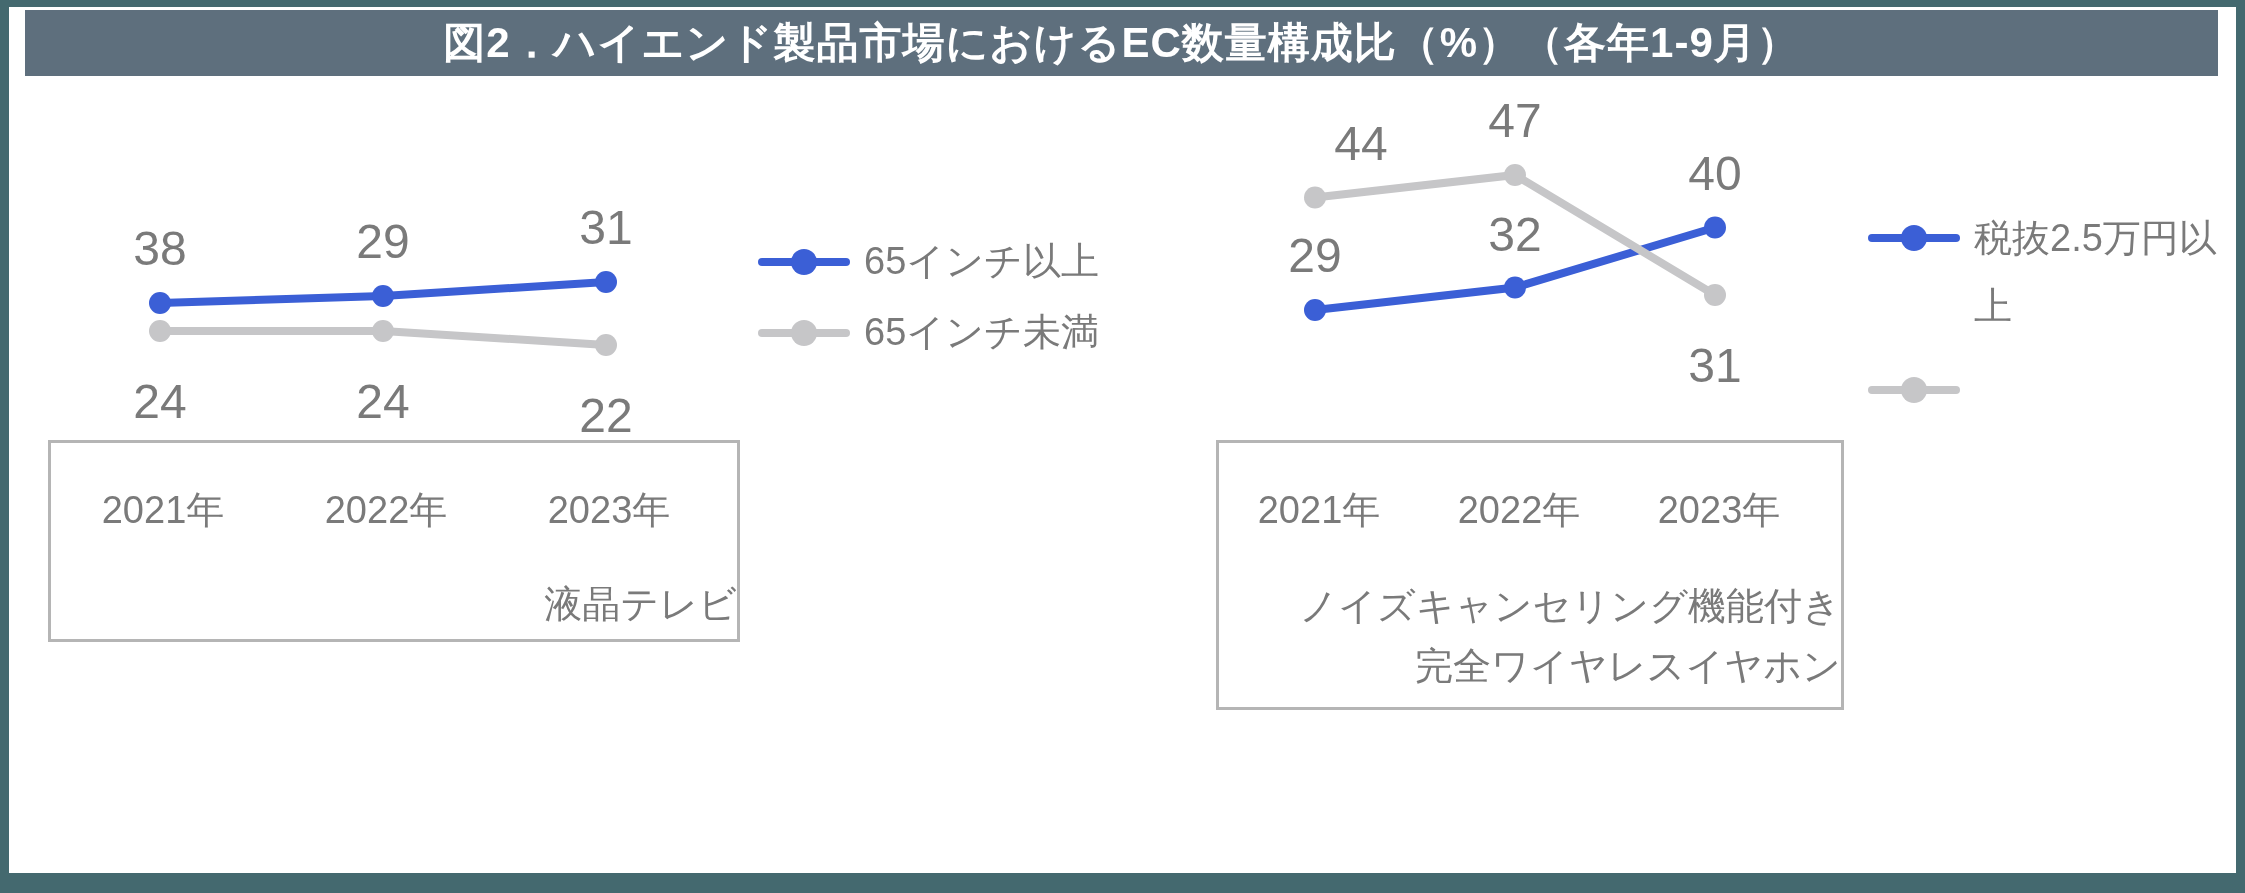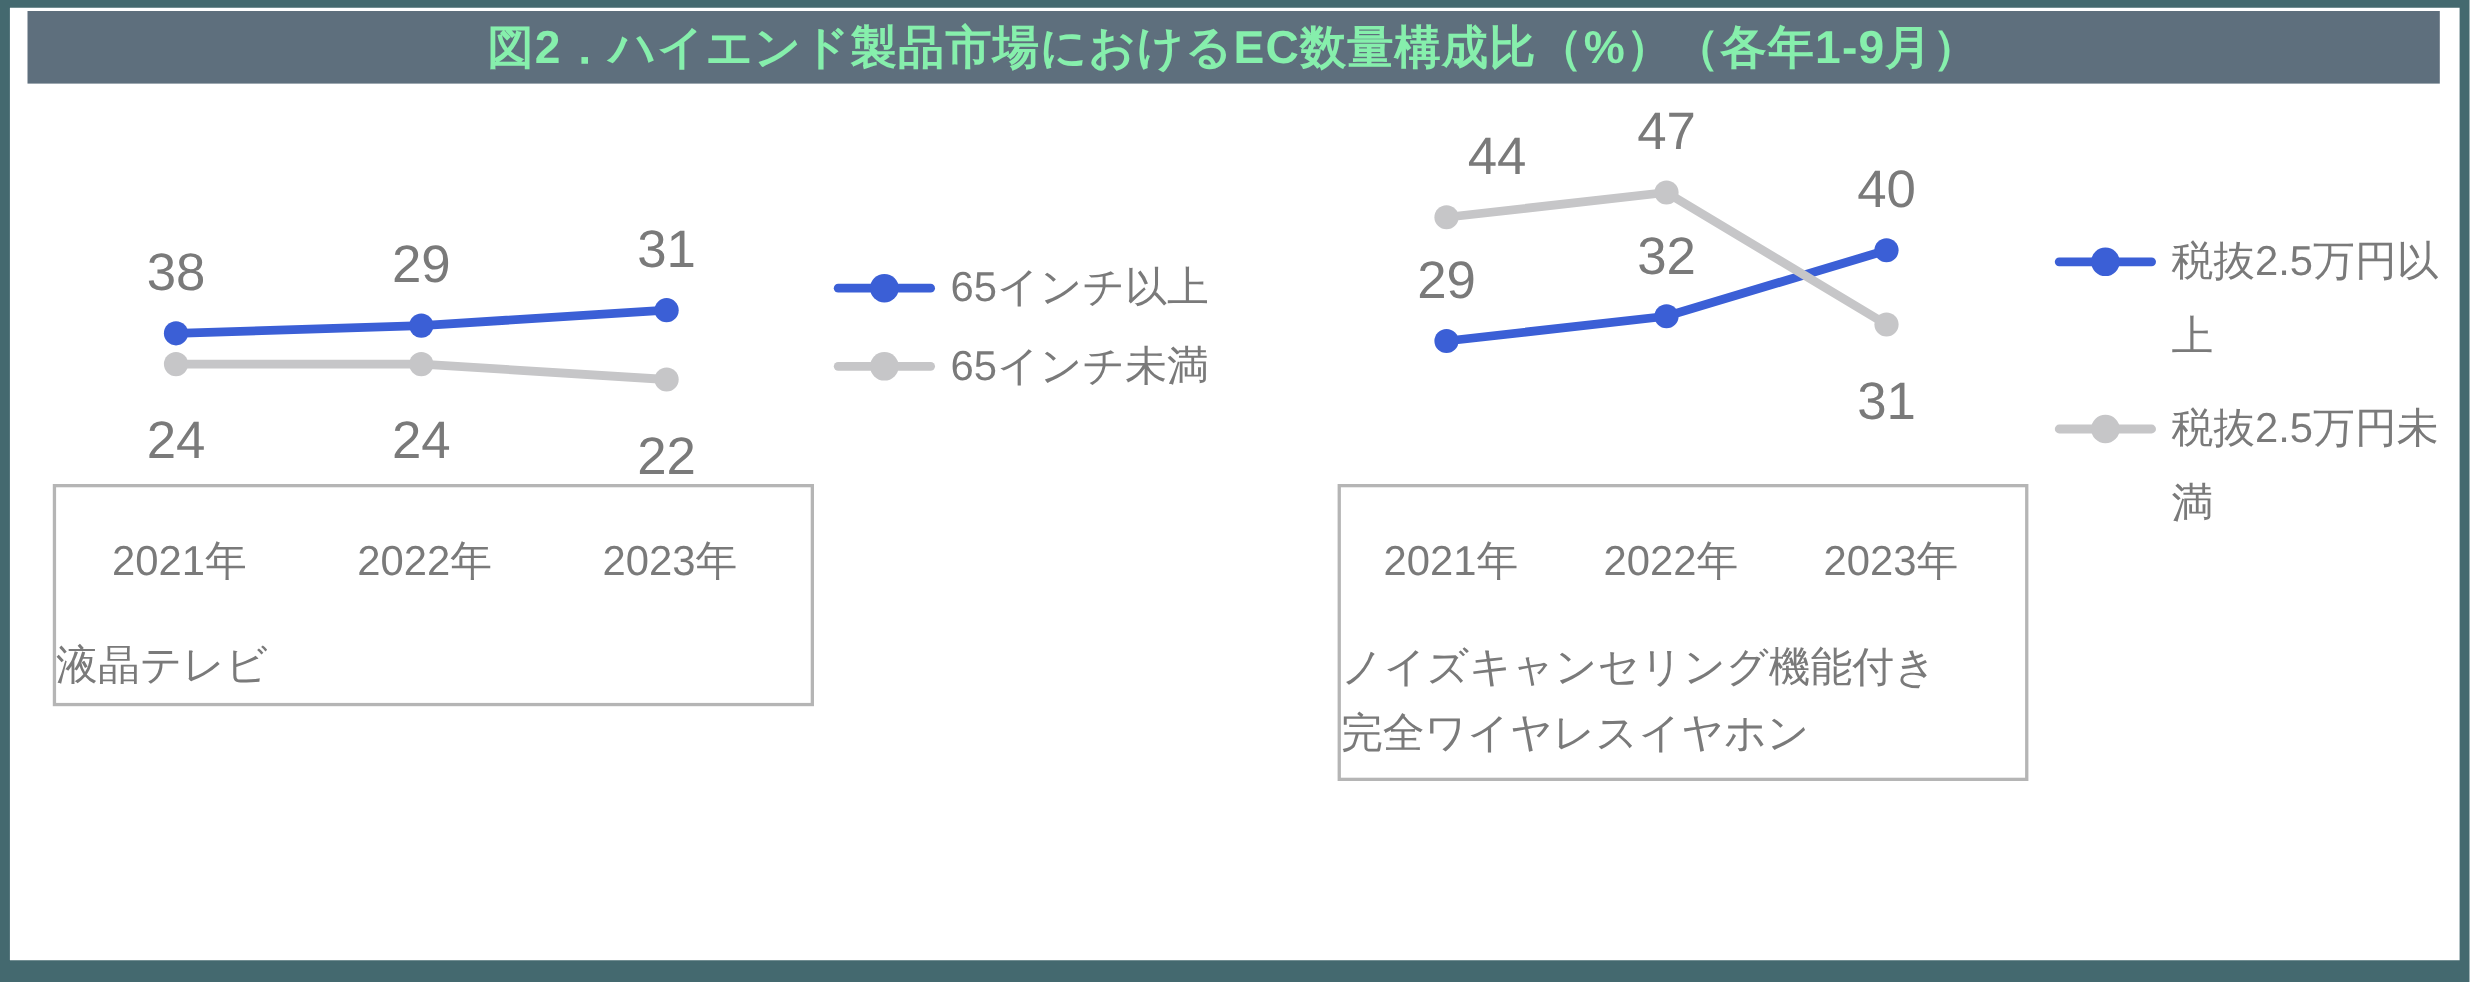--- a/index.html
+++ b/index.html
@@ -11,21 +11,21 @@
   }
   .frame {
     position:absolute; inset:0; pointer-events:none;
     border-top:7px solid var(--frame);
     border-left:9px solid var(--frame);
     border-right:9px solid var(--frame);
     border-bottom:20px solid var(--frame);
   }
   .title-bar {
     position:absolute; left:25px; top:10px; width:2193px; height:66px;
-    background:var(--titlebar); color:#86efac; font-size:42px; font-weight:bold;
+    background:var(--titlebar); color:#ffffff; font-size:42px; font-weight:bold;
     text-align:center; line-height:66px; white-space:nowrap; letter-spacing:1px;
   }
   .plot { position:absolute; }
   .plot svg, .plot .labels { position:absolute; left:0; top:0; width:100%; height:100%; }
   #plot-left  { left:50px;   top:100px; width:680px; height:360px; }
   #plot-right { left:1200px; top:80px;  width:660px; height:400px; }
   .data-label {
     position:absolute; transform:translate(-50%,-50%);
     font-size:48px; color:var(--labelc); white-space:nowrap;
   }
@@ -46,21 +46,21 @@
   .legend-marker.blue { background:var(--blue); }
   .legend-marker.gray { background:var(--gray); }
   .legend-label { white-space:nowrap; }
   #legend-right .legend-label { white-space:normal; width:262px; line-height:68px; }
   .axis-box { position:absolute; border:3px solid var(--boxb); color:var(--labelc);padding-left:20px; }
   #box-left  { left:48px;   top:440px; width:666px; height:196px; }
   #box-right { left:1216px; top:440px; width:602px; height:264px; }
   .year { position:absolute; transform:translateX(-50%); top:42px; font-size:38px; white-space:nowrap; }
   #box-left  .y0 { left:112px; } #box-left  .y1 { left:335px; } #box-left  .y2 { left:558px; }
   #box-right .y0 { left:100px; } #box-right .y1 { left:300px; } #box-right .y2 { left:500px; }
-  .box-title { position:absolute; left:0; width:100%; text-align:left; font-size:38px; white-space:nowrap; }
+  .box-title { position:absolute; left:0; width:100%; text-align:right; font-size:38px; white-space:nowrap; }
   #box-left  .t0 { top:136px; }
   #box-right .t0 { top:138px; }
   #box-right .t1 { top:198px; }
 </style>
 </head>
 <body style="--frame: #44696f; --titlebar: #5e6f7d; --blue: #3b5fd6; --gray: #c6c6c8; --labelc: #7a7a7a; --boxb: #b5b5b5;">
 
 <div class="frame"></div>
 
 <div class="title-bar">
@@ -135,21 +135,20 @@
   <div class="legend-item">
     <span class="legend-marker blue">
         <span class="dot"></span>
       </span>
     <span class="legend-label">税抜2.5万円以上</span>
   </div>
   <div class="legend-item">
     <span class="legend-marker gray">
         <span class="dot"></span>
       </span>
-    <span class="legend-label">税抜2.5万円未満</span>
   </div>
 </div>
 
 <div class="axis-box" id="box-right">
   <span class="year y0">2021年</span>
   <span class="year y1">2022年</span>
   <span class="year y2">2023年</span>
   <div class="box-title t0">ノイズキャンセリング機能付き</div>
   <div class="box-title t1">完全ワイヤレスイヤホン</div>
 </div>

